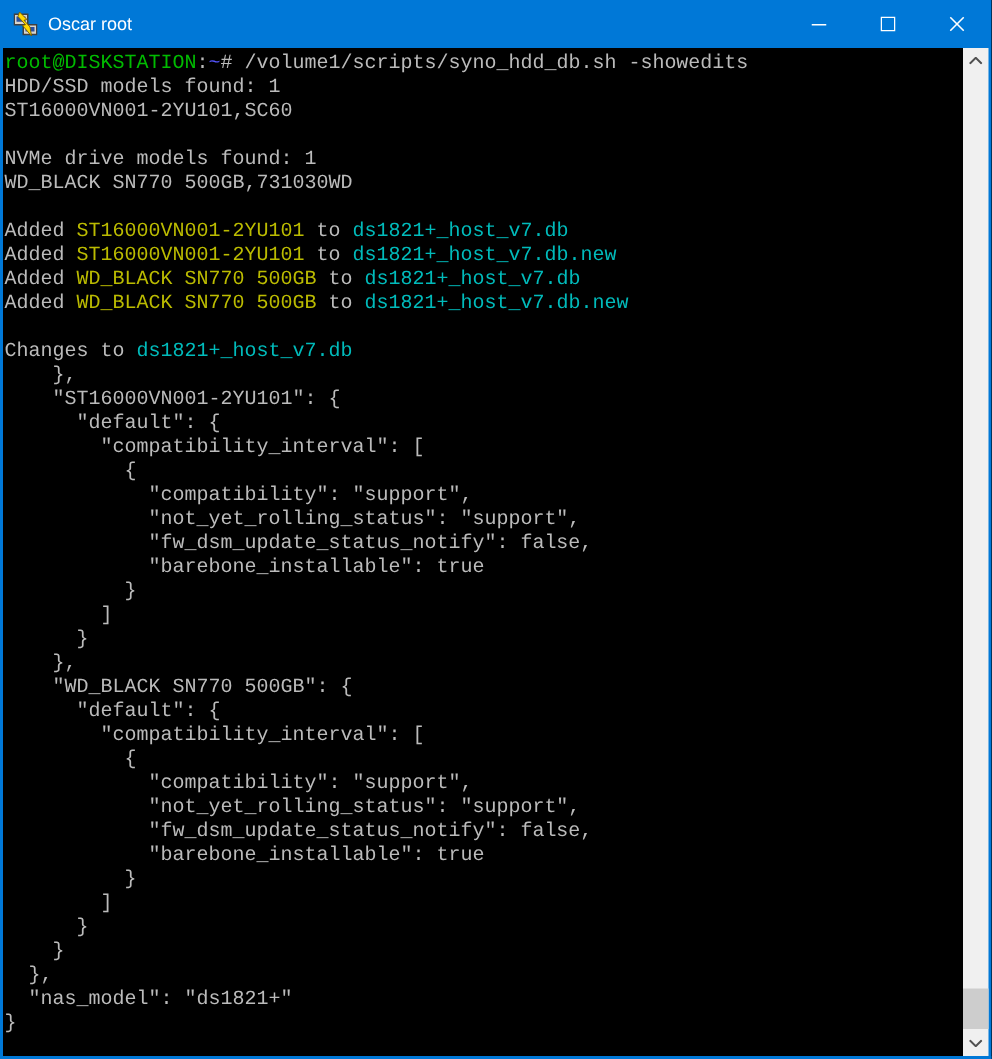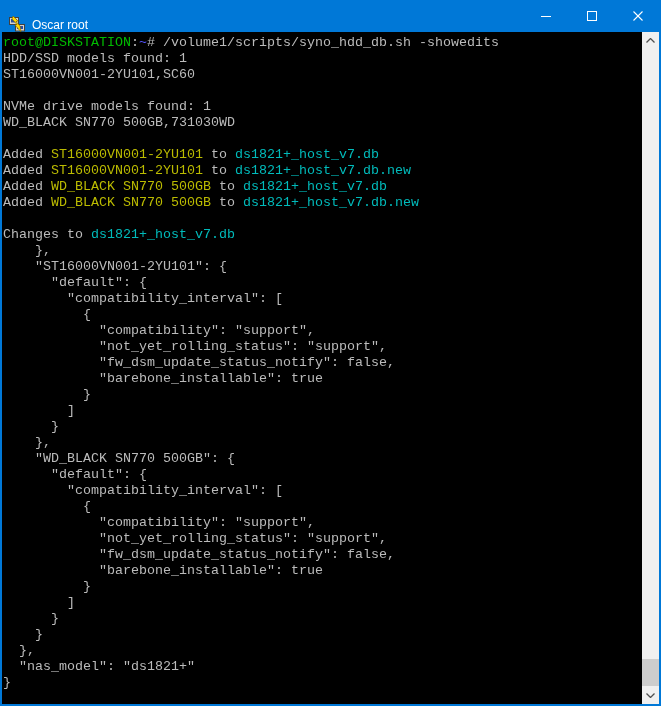--- a/index.html
+++ b/index.html
@@ -2,21 +2,21 @@
 <html><head>
 <meta charset="utf-8">
 <style>
   * { margin:0; padding:0; box-sizing:border-box; }
   html,body { width:661px; height:706px; background:#000; }
   body { font-family:"Liberation Sans", sans-serif; }
 
   .window { width:661px; height:706px; display:flex; flex-direction:column; background:#0078d7; }
 
   
-  .titlebar { height:32px; flex:0 0 32px; display:flex; align-items:flex-end; background:#0078d7; }
+  .titlebar { height:32px; flex:0 0 32px; display:flex; align-items:center; background:#0078d7; }
   .app-icon { width:16px; height:16px; margin-left:9px; flex:0 0 16px; }
   .title { color:#ffffff; font-size:12px; margin-left:7px; flex:1;
            white-space:nowrap; overflow:hidden; }
   .winbtns { display:flex; height:32px; flex:0 0 auto; }
   .winbtn { width:46px; height:32px; display:flex; align-items:center; justify-content:center; }
   .winbtn svg { display:block; }
 
   
   .bodyarea { flex:1; display:flex; min-height:0;
               border-left:2px solid #0078d7; border-right:2px solid #0078d7; border-bottom:2px solid #0078d7; }

